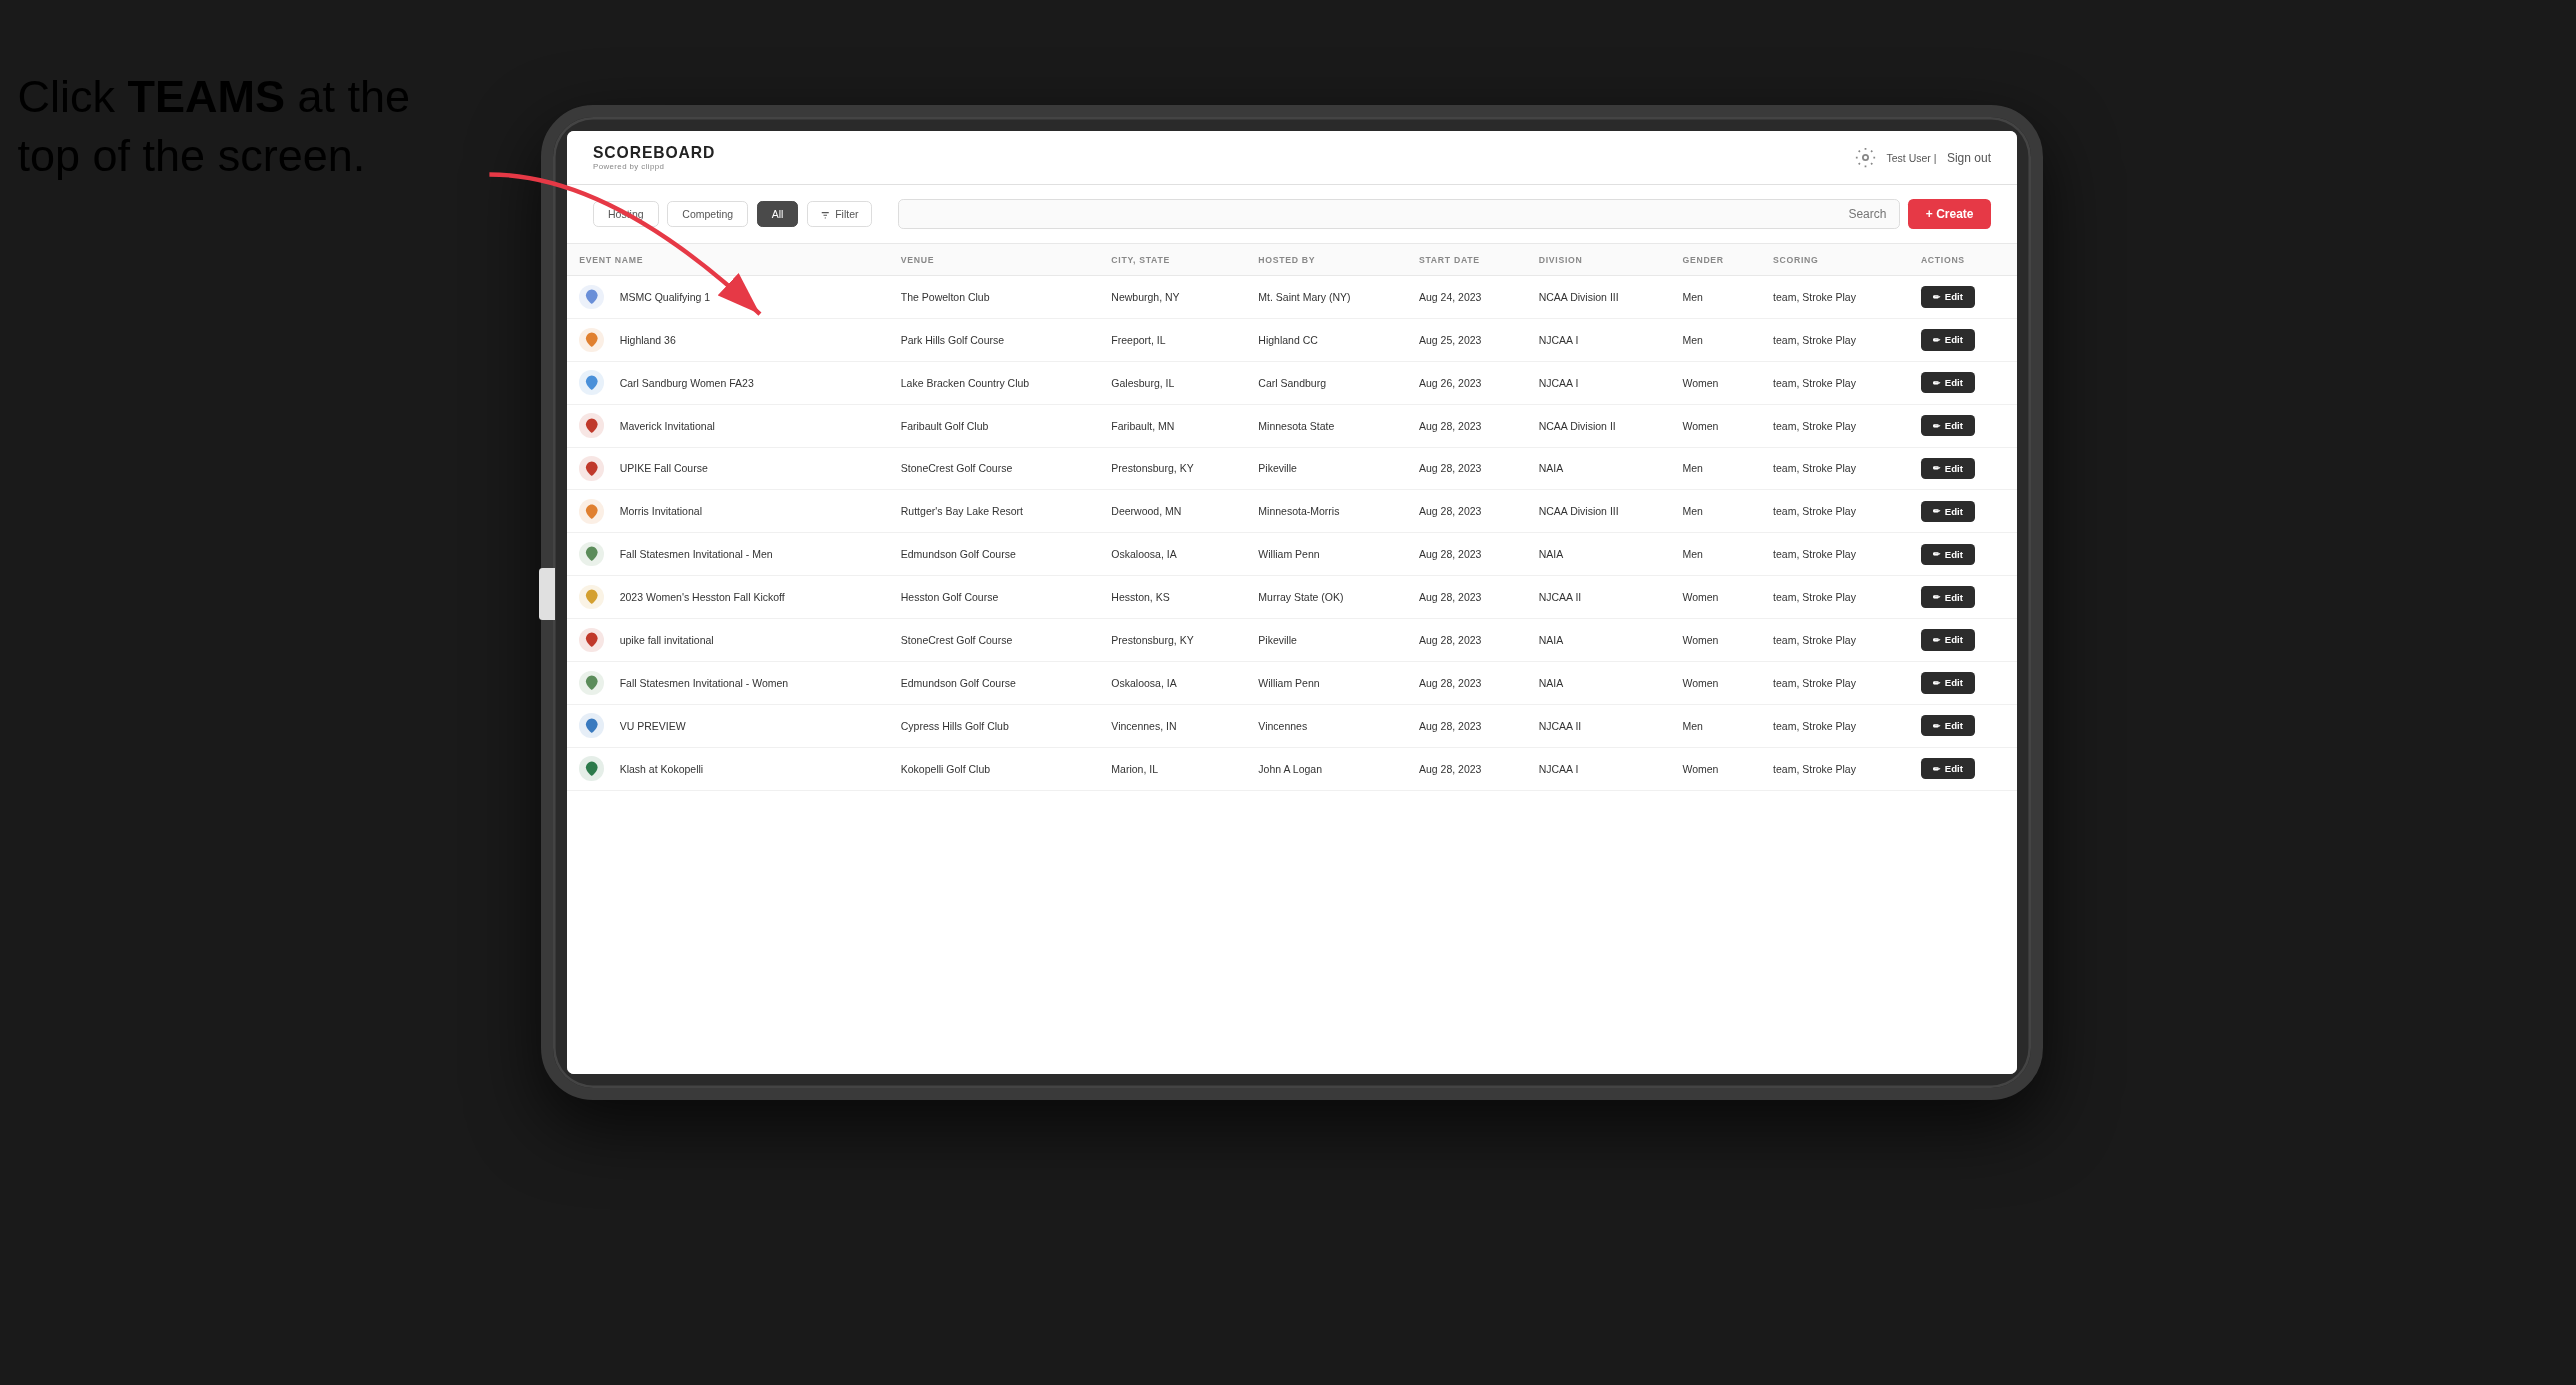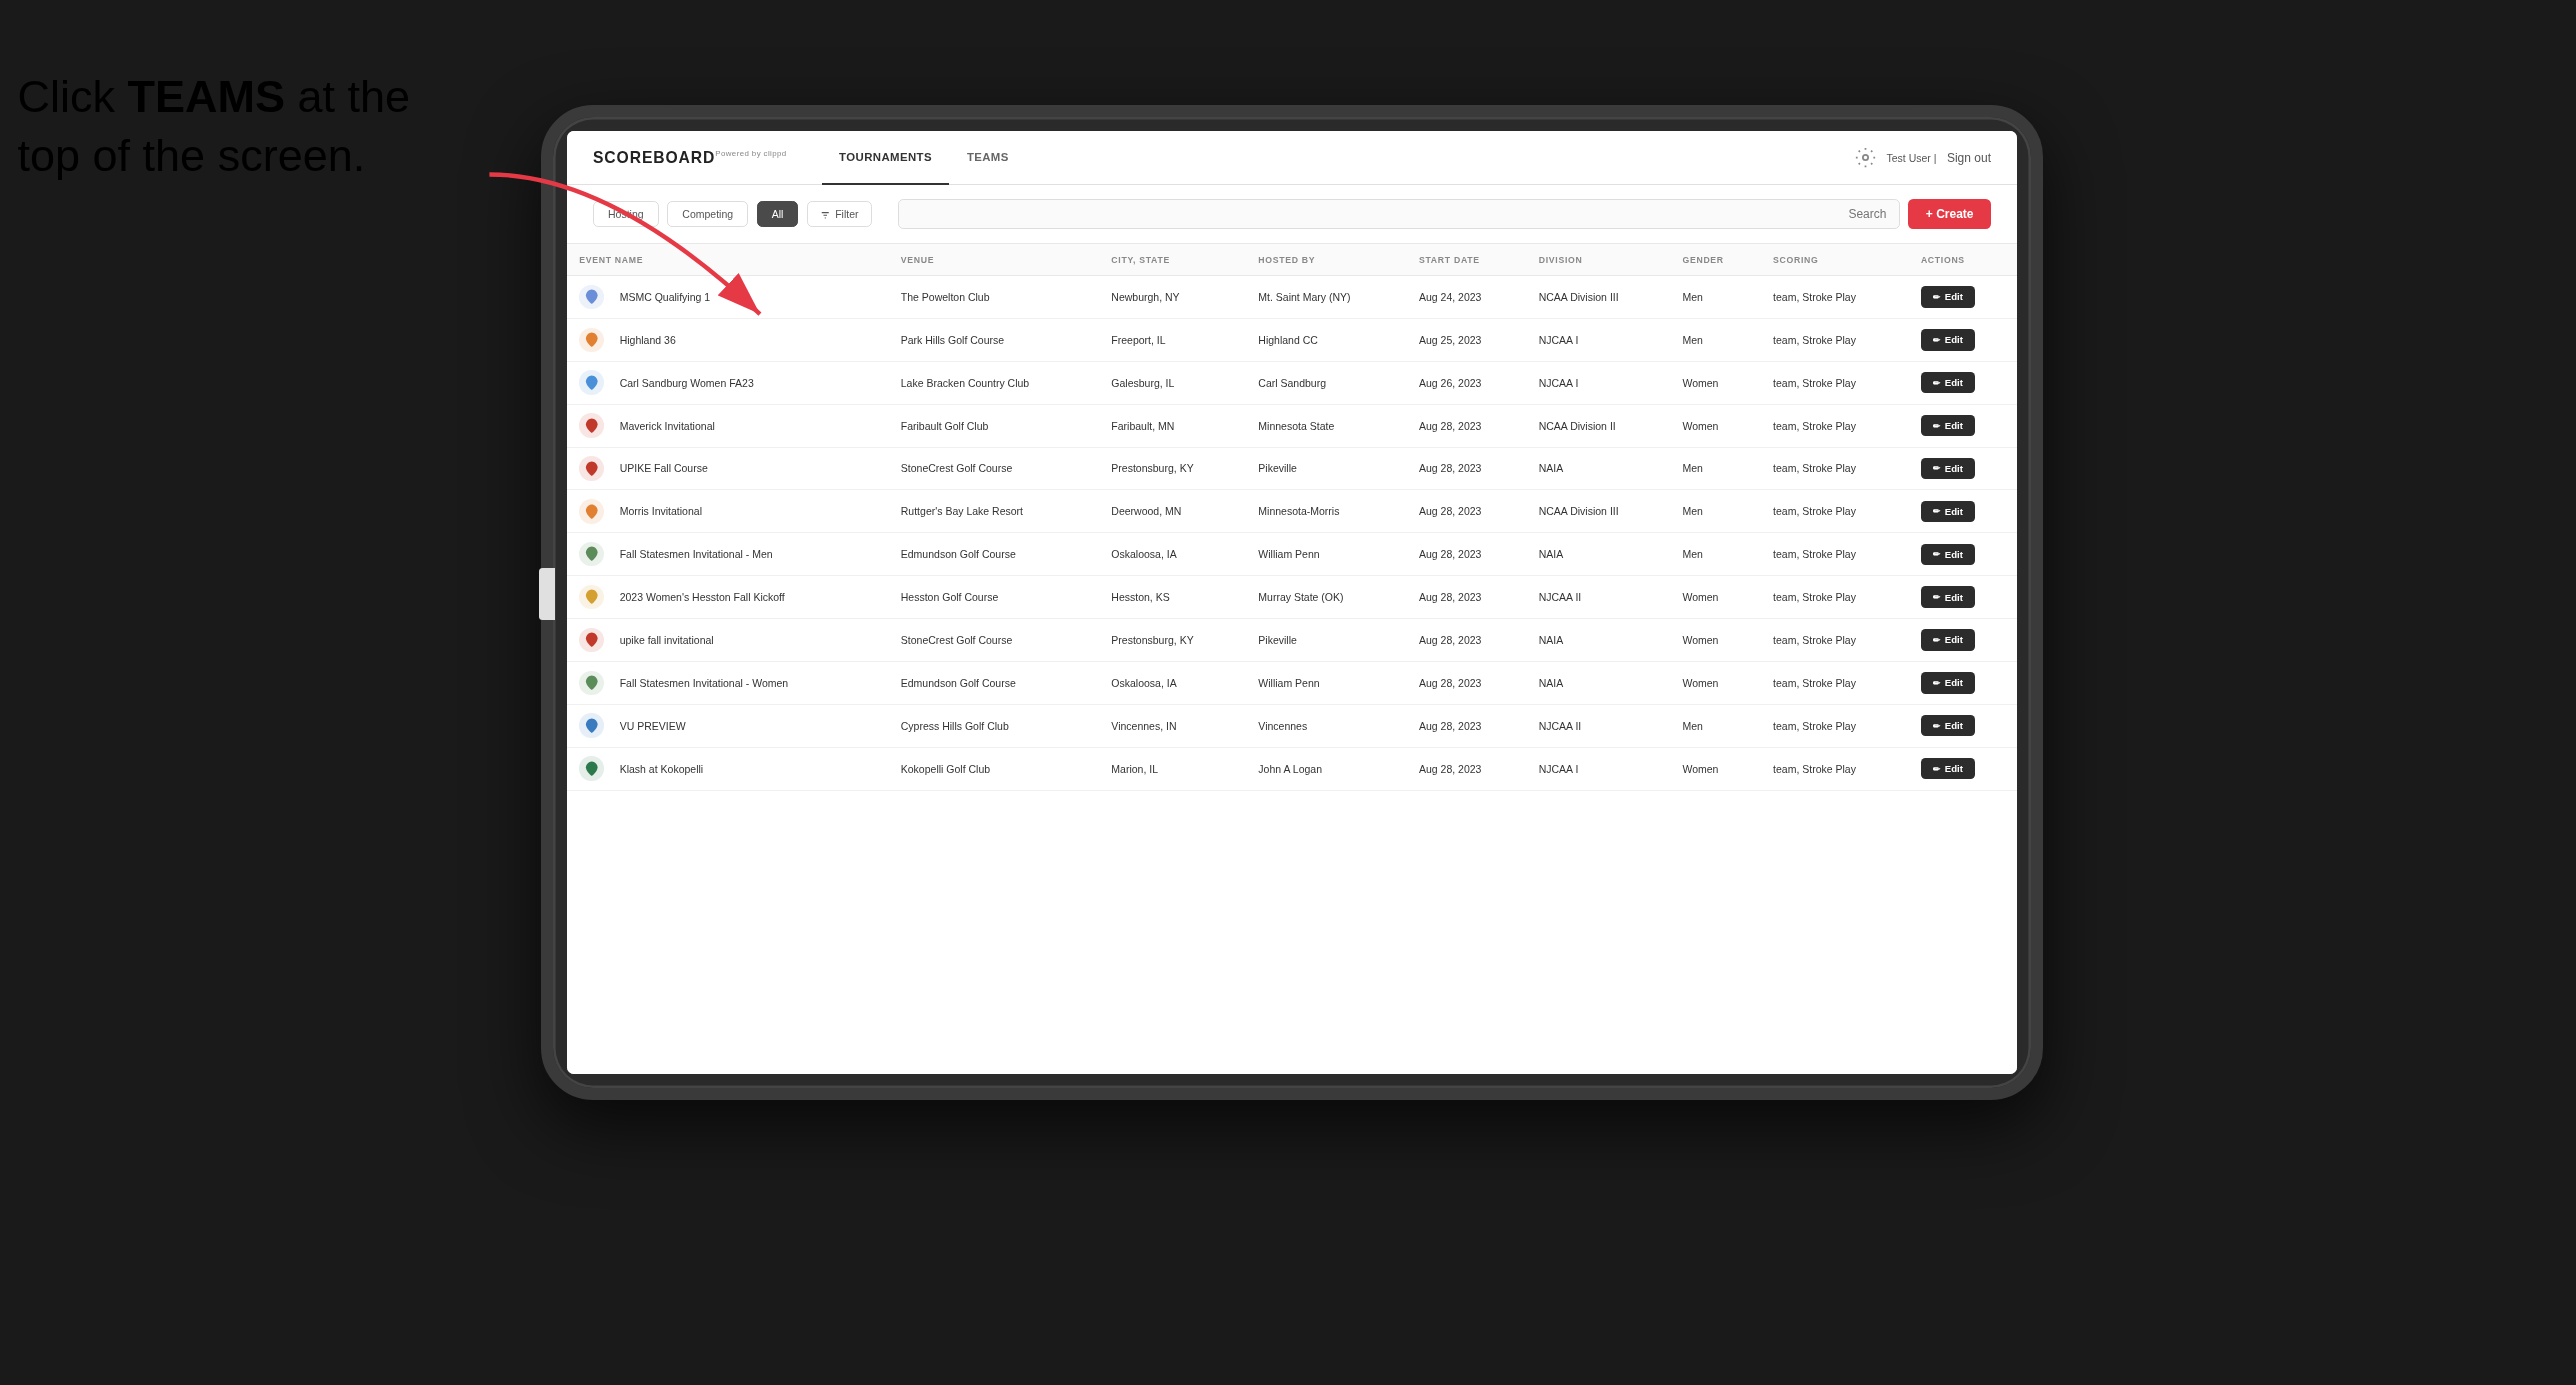--- a/index.html
+++ b/index.html
@@ -69,21 +69,21 @@
       border-bottom: 1.7px solid #e0e0e0;
       height: 54px;
       display: flex;
       align-items: center;
       padding: 0 26px;
       flex-shrink: 0;
     }
 
     .brand {
       display: flex;
-      flex-direction: row;
+      flex-direction: column;
       margin-right: 35px;
     }
 
     .brand-title {
       font-size: 15.7px;
       font-weight: 900;
       letter-spacing: 0.9px;
       color: #222;
     }
 
@@ -333,24 +333,20 @@
 
 <div class="side-tab"></div>
 
 <div class="tablet-frame">
   <div class="tablet-screen">
 
     <nav class="navbar">
       <div class="brand">
         <span class="brand-title">SCOREBOARD</span>
         <span class="brand-sub">Powered by clippd</span>
-      </div>
-      <div class="nav-links">
-        <div class="nav-link active">TOURNAMENTS</div>
-        <div class="nav-link">TEAMS</div>
       </div>
       <div class="nav-right">
         <svg class="settings-icon" viewBox="0 0 24 24" fill="none" stroke="currentColor" stroke-width="2">
           <circle cx="12" cy="12" r="3"></circle>
           <path d="M12 1v2M12 21v2M4.22 4.22l1.42 1.42M18.36 18.36l1.42 1.42M1 12h2M21 12h2M4.22 19.78l1.42-1.42M18.36 5.64l1.42-1.42"></path>
         </svg>
         <span class="nav-user">Test User |</span>
         <span class="nav-signout">Sign out</span>
       </div>
     </nav>

